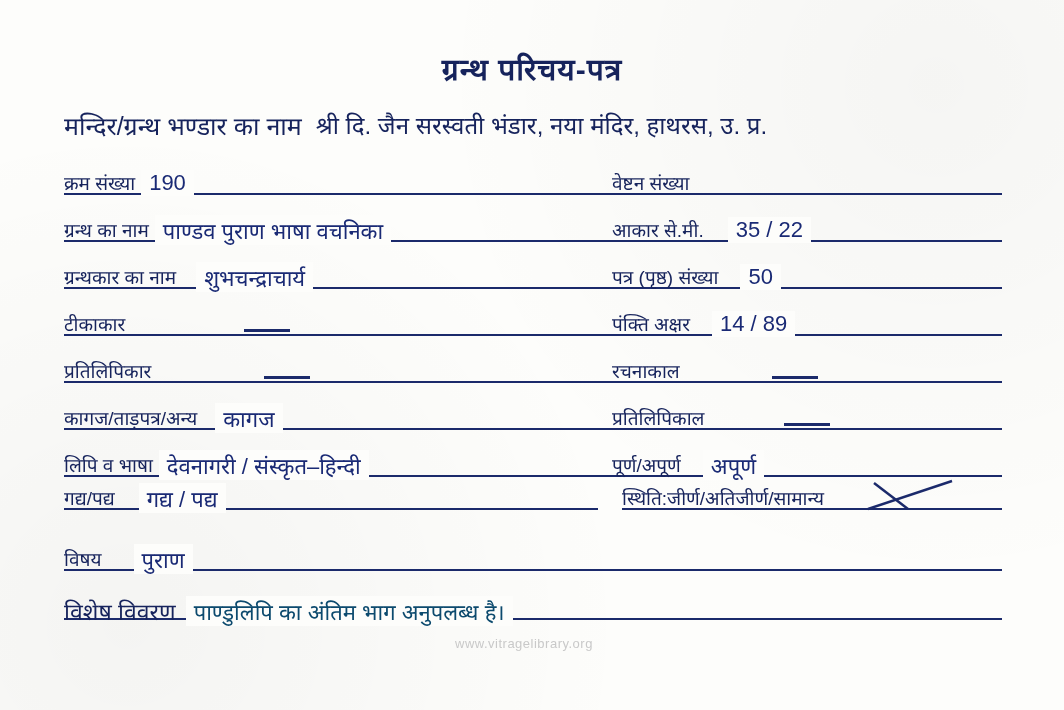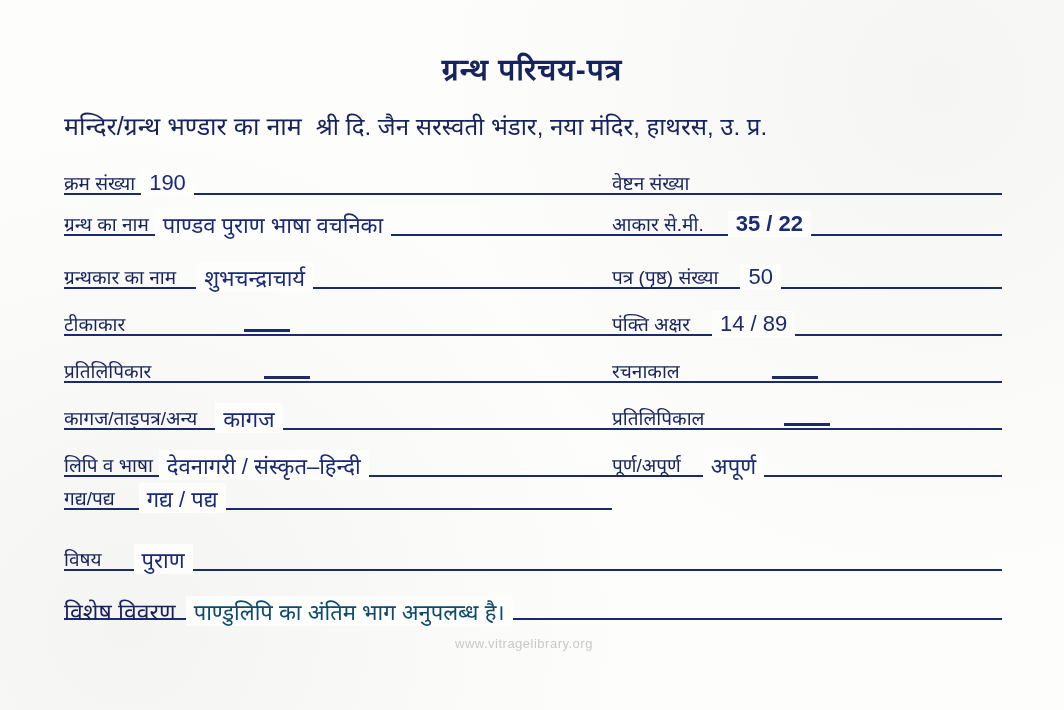--- a/index.html
+++ b/index.html
@@ -35,21 +35,21 @@
     letter-spacing: 1px;
     color: #16235c;
   }
   
   #header-row {
     position: absolute;
     top: 108px;
     left: 64px;
     width: 960px;
     display: flex;
-    align-items: center;
+    align-items: flex-start;
   }
   #header-label {
     font-size: 25px;
     color: #16235c;
     white-space: nowrap;
   }
   #header-value {
     font-size: 24px;
     color: #16235c;
     margin-left: 14px;
@@ -164,30 +164,30 @@
       <span class="lbl">क्रम संख्या</span>
       <span class="val">190</span>
     </div>
     <div class="col right">
       <span class="rule"></span>
       <span class="lbl">वेष्टन संख्या</span>
       <span class="val"></span>
     </div>
   </div>
 
-  <div class="row" style="top:201px;">
+  <div class="row" style="top:207px;">
     <div class="col left">
       <span class="rule"></span>
       <span class="lbl">ग्रन्थ का नाम</span>
       <span class="val">पाण्डव पुराण भाषा वचनिका</span>
     </div>
     <div class="col right">
       <span class="rule"></span>
       <span class="lbl">आकार से.मी.</span>
-      <span class="val" style="margin-left:18px;font-weight:bold;">35 / 22</span>
+      <span class="val" style="margin-left:18px;">35 / 22</span>
     </div>
   </div>
 
   <div class="row" style="top:254px;">
     <div class="col left">
       <span class="rule"></span>
       <span class="lbl">ग्रन्थकार का नाम</span>
       <span class="val" style="margin-left:14px;">शुभचन्द्राचार्य</span>
     </div>
     <div class="col right">
@@ -251,20 +251,29 @@
       <span class="lbl">पूर्ण/अपूर्ण</span>
       <span class="val" style="margin-left:16px;">अपूर्ण</span>
     </div>
   </div>
 
   <div class="row" style="top:475px;gap:24px;">
     <div class="col left">
       <span class="rule"></span>
       <span class="lbl">गद्य/पद्य</span>
       <span class="val" style="margin-left:18px;">गद्य / पद्य</span>
+    </div>
+    <div class="col right">
+      <span class="rule"></span>
+      <span class="lbl">स्थिति:जीर्ण/अतिजीर्ण/सामान्य</span>
+      <svg id="crossout" style="left:242px; top:4px;" viewBox="0 0 96 34">
+        <line x1="4" y1="30" x2="88" y2="2" stroke="#1b2a6b" stroke-width="2.5"></line>
+        <line x1="10" y1="4" x2="44" y2="30" stroke="#1b2a6b" stroke-width="2.5"></line>
+      </svg>
+      <span class="val"></span>
     </div>
   </div>
 
   <div class="row" style="top:536px;">
     <div class="col full">
       <span class="rule"></span>
       <span class="lbl">विषय</span>
       <span class="val" style="margin-left:26px;">पुराण</span>
     </div>
   </div>

